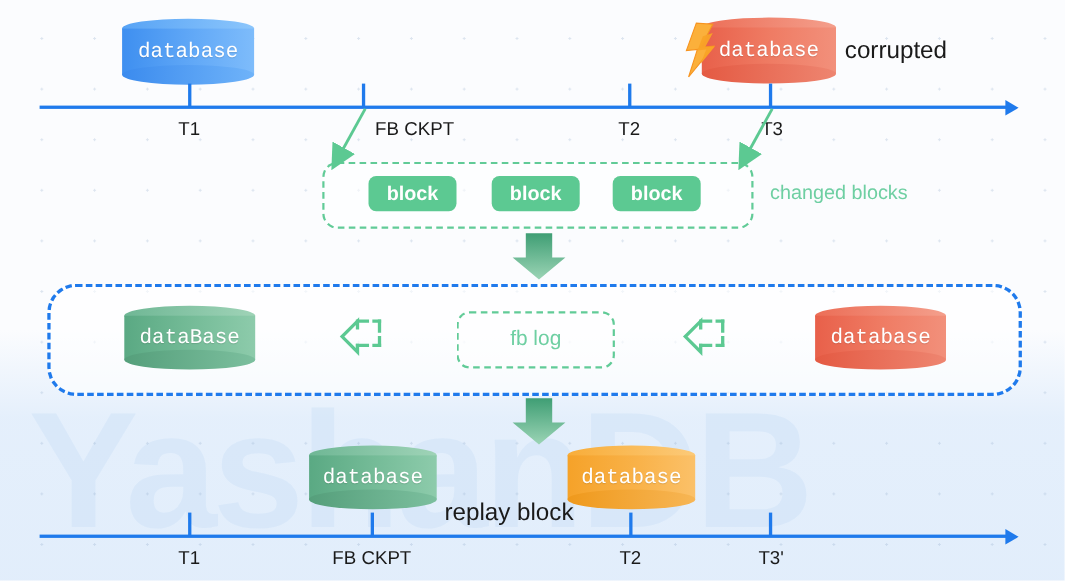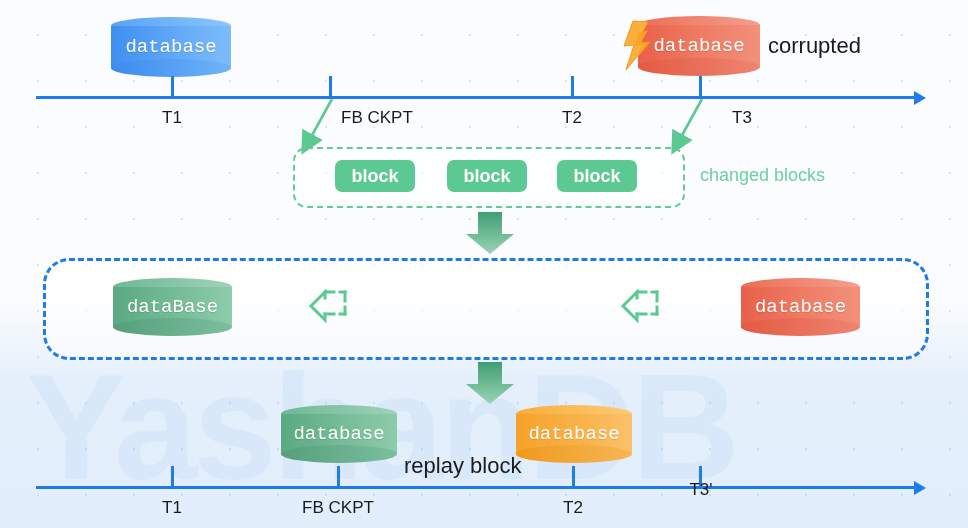--- a/index.html
+++ b/index.html
@@ -149,20 +149,23 @@
 
   <div class="bigbox" style="left:43px;top:258px;width:880px;height:96px;"></div>
 
   <div class="cyl cyl-green" style="left:113px;top:278px;width:119px;height:58px;">
     <div class="top"></div>
     <div class="body"></div>
     <div class="bot"></div>
     <div class="txt">dataBase</div>
   </div>
 
+  <div class="fblog" style="left:415px;top:283px;width:140px;height:48px;">
+    <span>fb log</span>
+  </div>
 
   <div class="cyl cyl-red" style="left:741px;top:278px;width:119px;height:58px;">
     <div class="top"></div>
     <div class="body"></div>
     <div class="bot"></div>
     <div class="txt">database</div>
   </div>
 
   <div class="cyl cyl-green" style="left:281px;top:405px;width:116px;height:58px;">
     <div class="top"></div>
@@ -184,34 +187,34 @@
   <div class="tl-head" style="left:914px;top:90.5px;"></div>
 
   <div class="tick" style="left:170.5px;top:76px;height:21px;"></div>
   <div class="tick" style="left:328.5px;top:76px;height:21px;"></div>
   <div class="tick" style="left:570.5px;top:76px;height:21px;"></div>
   <div class="tick" style="left:698.5px;top:76px;height:21px;"></div>
 
   <div class="tick-label" style="left:172px;top:108px;">T1</div>
   <div class="tl-label-left" style="left:341px;top:108px;">FB CKPT</div>
   <div class="tick-label" style="left:572px;top:108px;">T2</div>
-  <div class="tl-label-left" style="left:692px;top:108px;padding-left:40px;">T3</div>
+  <div class="tl-label-left" style="left:692px;top:108px;">T3</div>
 
   <div class="timeline" style="left:36px;top:486px;width:880px;"></div>
   <div class="tl-head" style="left:914px;top:480.5px;"></div>
 
   <div class="tick" style="left:170.5px;top:466px;height:21px;"></div>
   <div class="tick" style="left:336.5px;top:466px;height:21px;"></div>
   <div class="tick" style="left:571.5px;top:466px;height:21px;"></div>
   <div class="tick" style="left:698.5px;top:466px;height:21px;"></div>
 
   <div class="tick-label" style="left:172px;top:498px;">T1</div>
   <div class="tick-label" style="left:338px;top:498px;">FB CKPT</div>
   <div class="tick-label" style="left:573px;top:498px;">T2</div>
-  <div class="tick-label" style="left:701px;top:480px;">T3'</div>
+  <div class="tick-label" style="left:701px;top:498px;">T3'</div>
 
   <svg class="ovl" viewBox="0 0 968 528">
     <defs>
       <linearGradient id="gradDown" x1="0" y1="0" x2="0" y2="1">
         <stop offset="0%" stop-color="#3f9e74"></stop>
         <stop offset="100%" stop-color="#9bd4b5"></stop>
       </linearGradient>
       <marker id="mGreen" markerWidth="9" markerHeight="9" refX="6" refY="4.5" orient="auto">
         <path d="M0,0 L9,4.5 L0,9 z" fill="#5cc992"></path>
       </marker>

